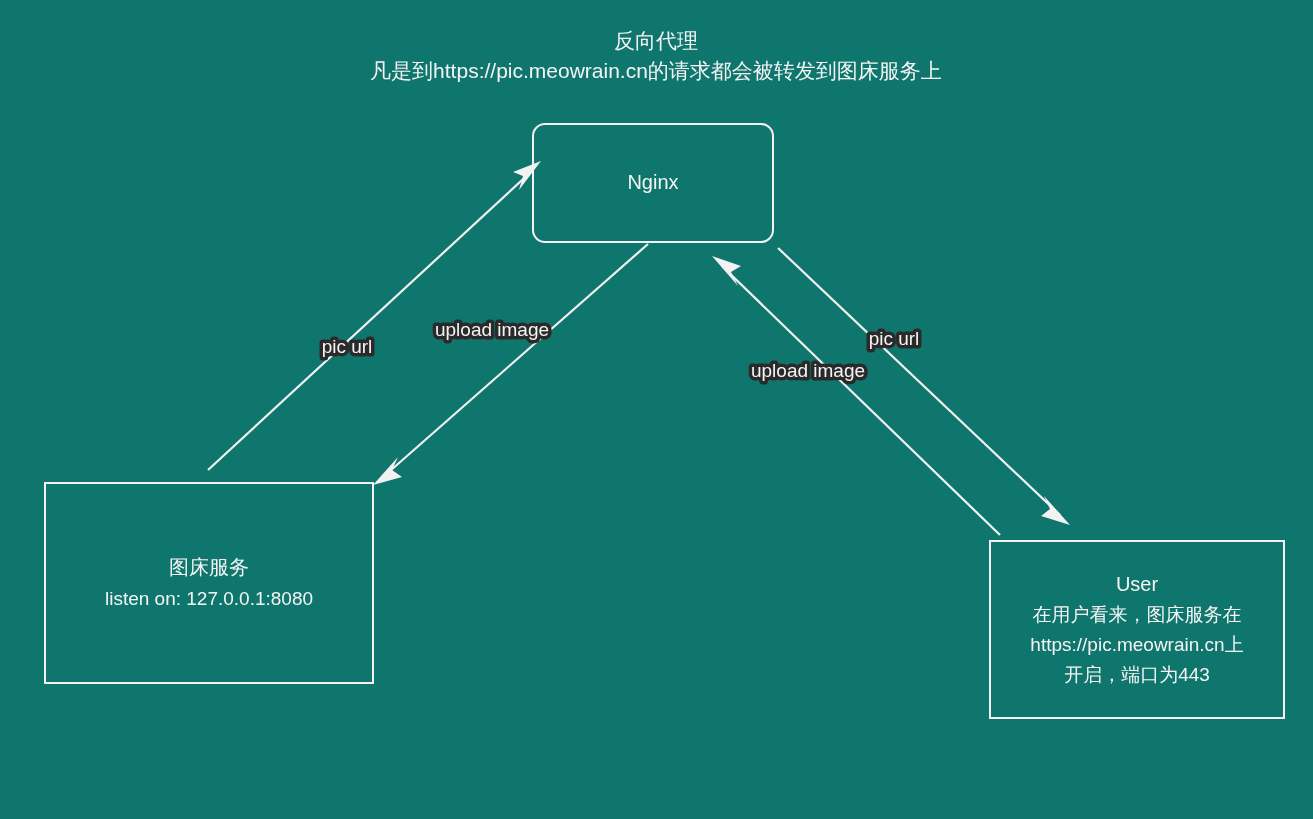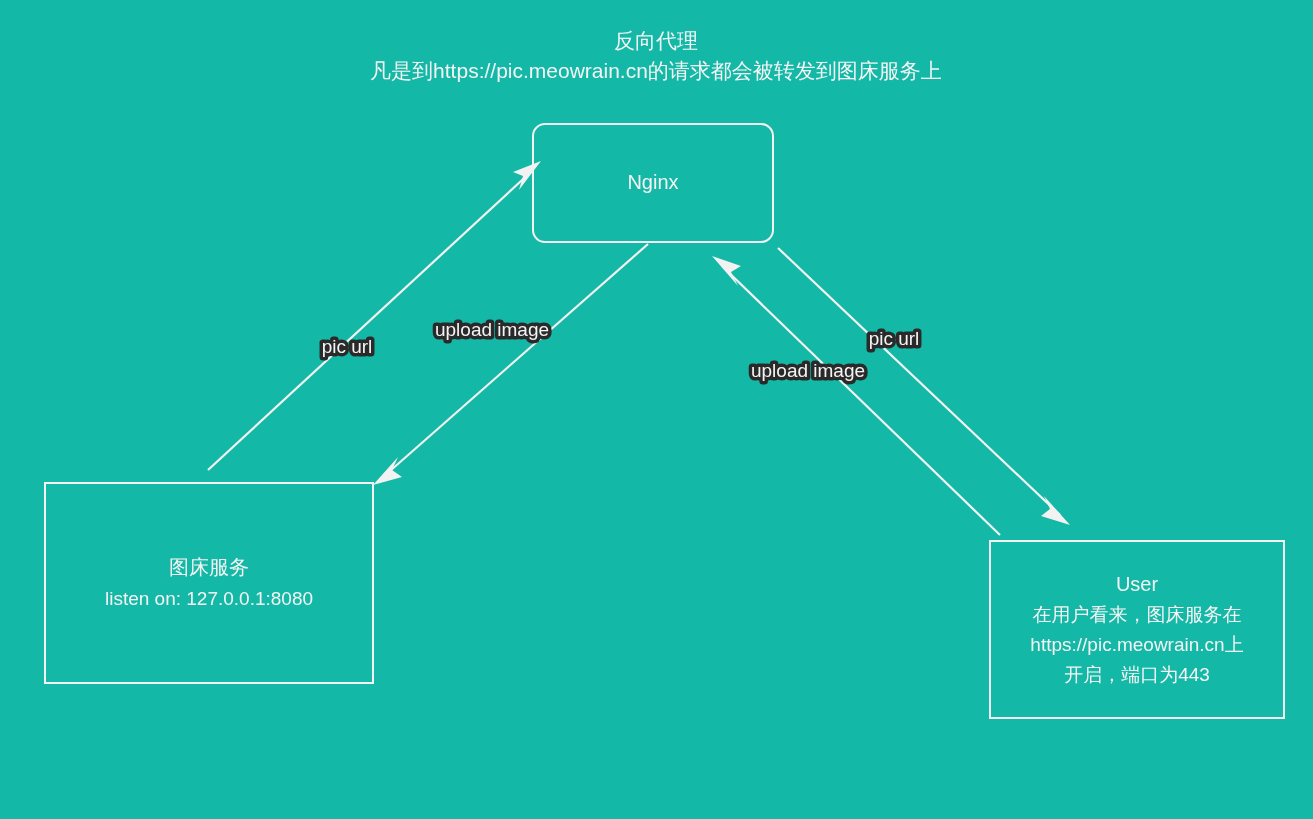--- a/index.html
+++ b/index.html
@@ -4,21 +4,21 @@
 <style>
   html, body {
     margin: 0;
     padding: 0;
     background: #2a2a2a;
   }
   #canvas {
     position: relative;
     width: 1313px;
     height: 819px;
-    background: #14b8a6;
+    background: #0f766e;
     overflow: hidden;
     font-family: "Liberation Sans", "DejaVu Sans", sans-serif;
   }
   svg.diagram {
     position: absolute;
     left: 0;
     top: 0;
     width: 1313px;
     height: 819px;
   }

